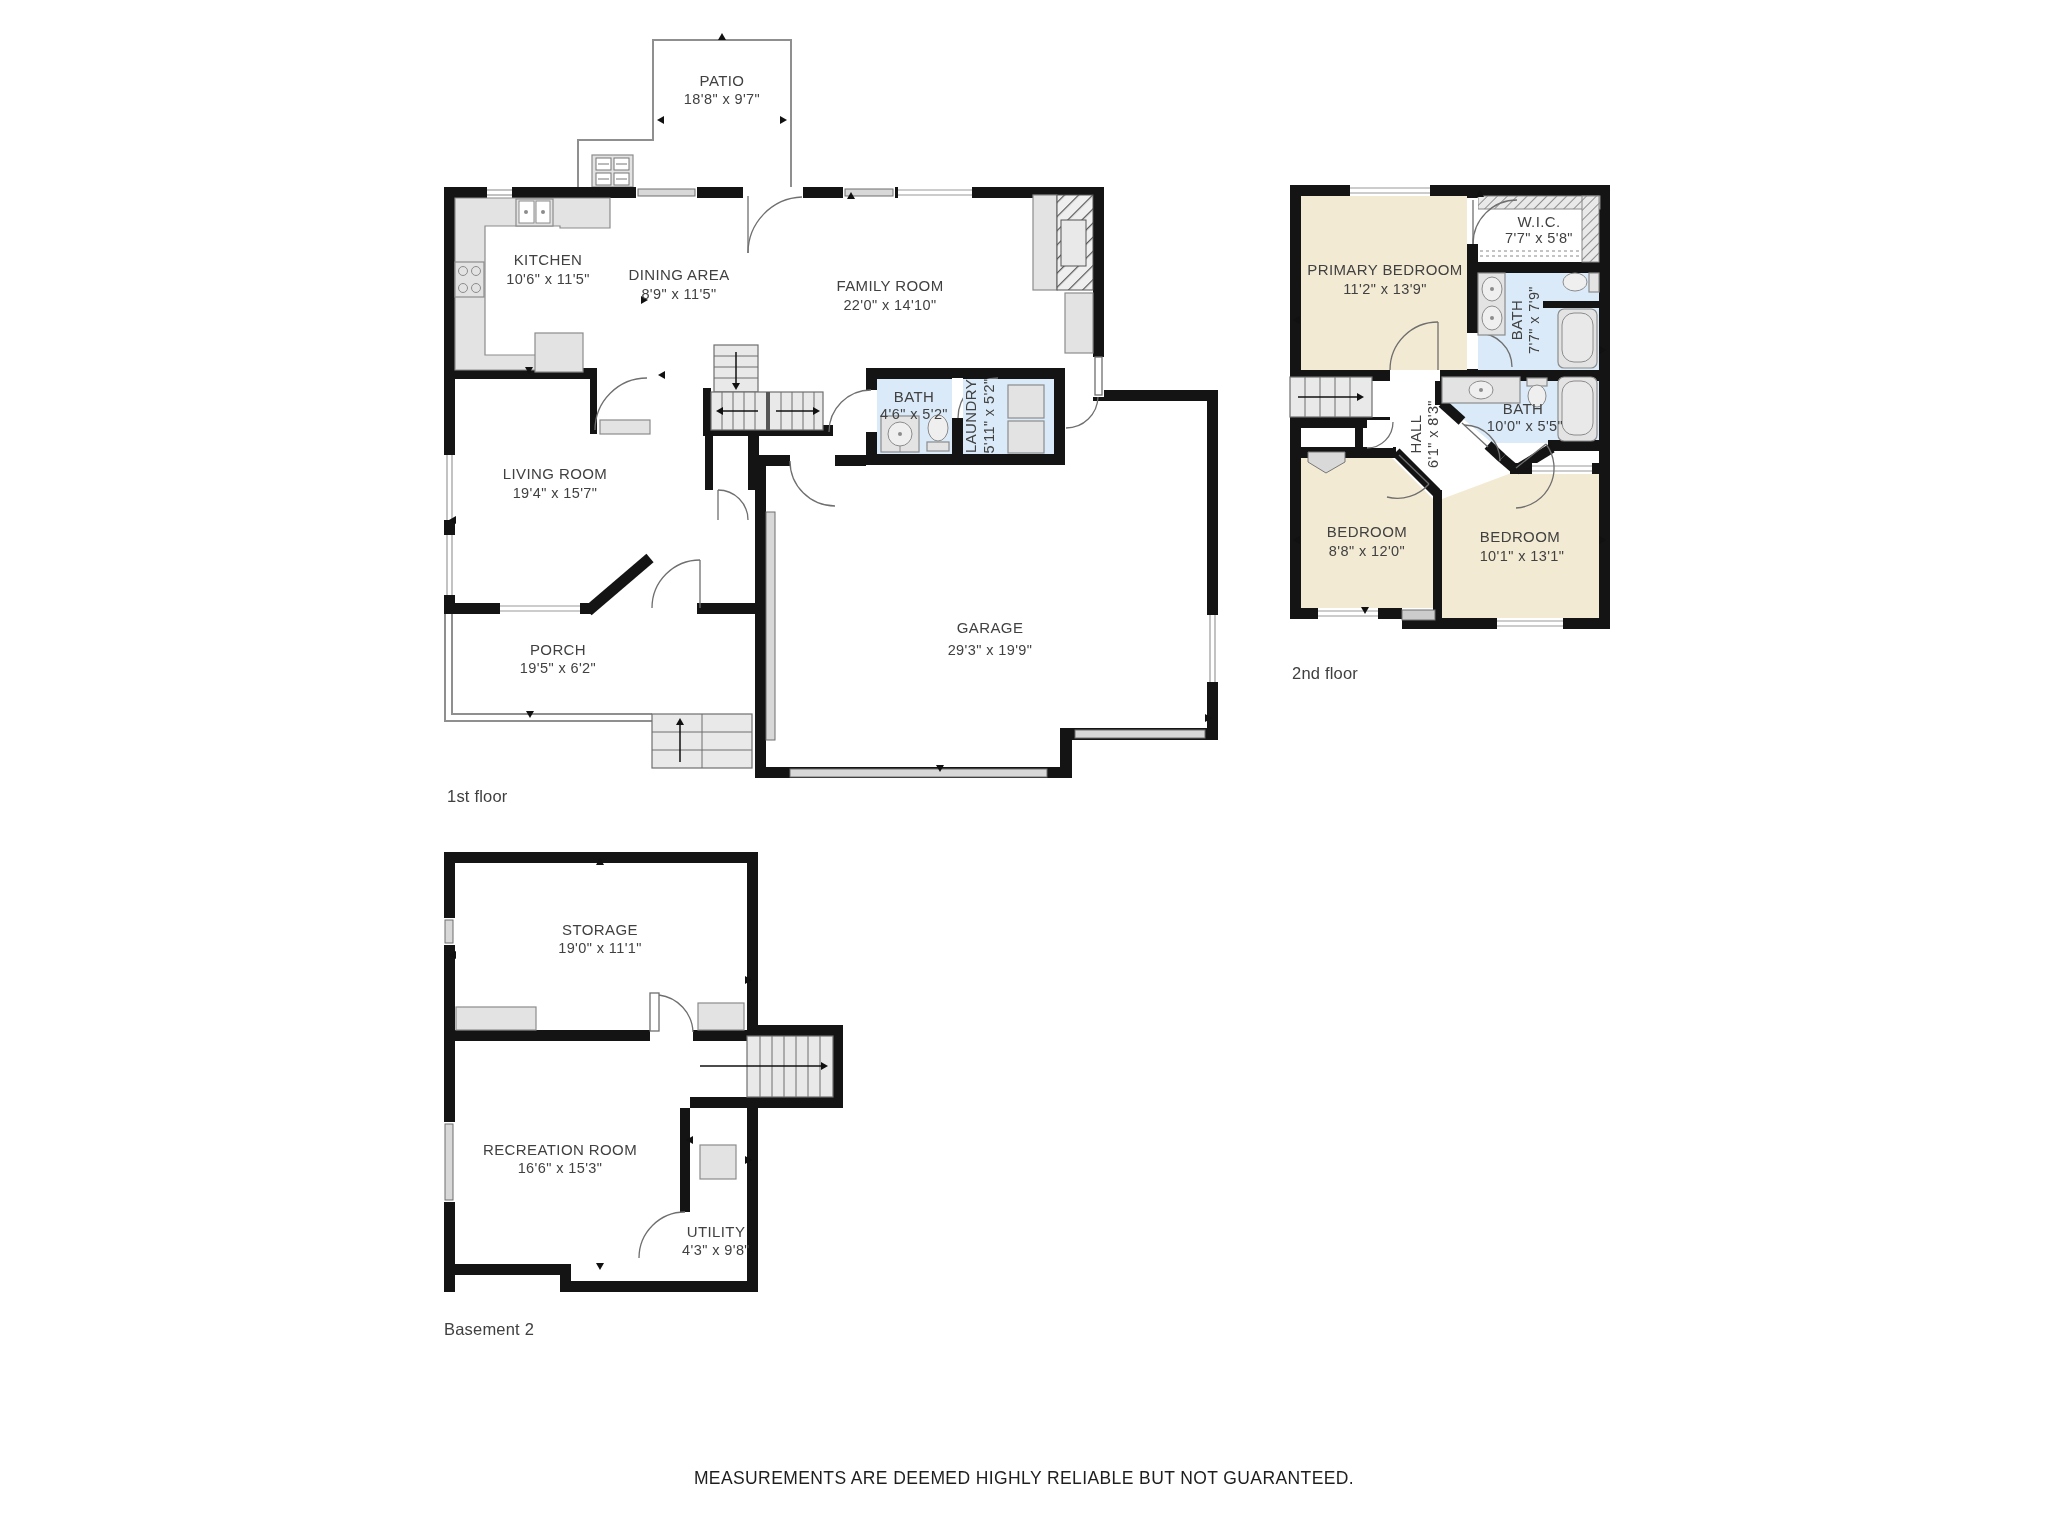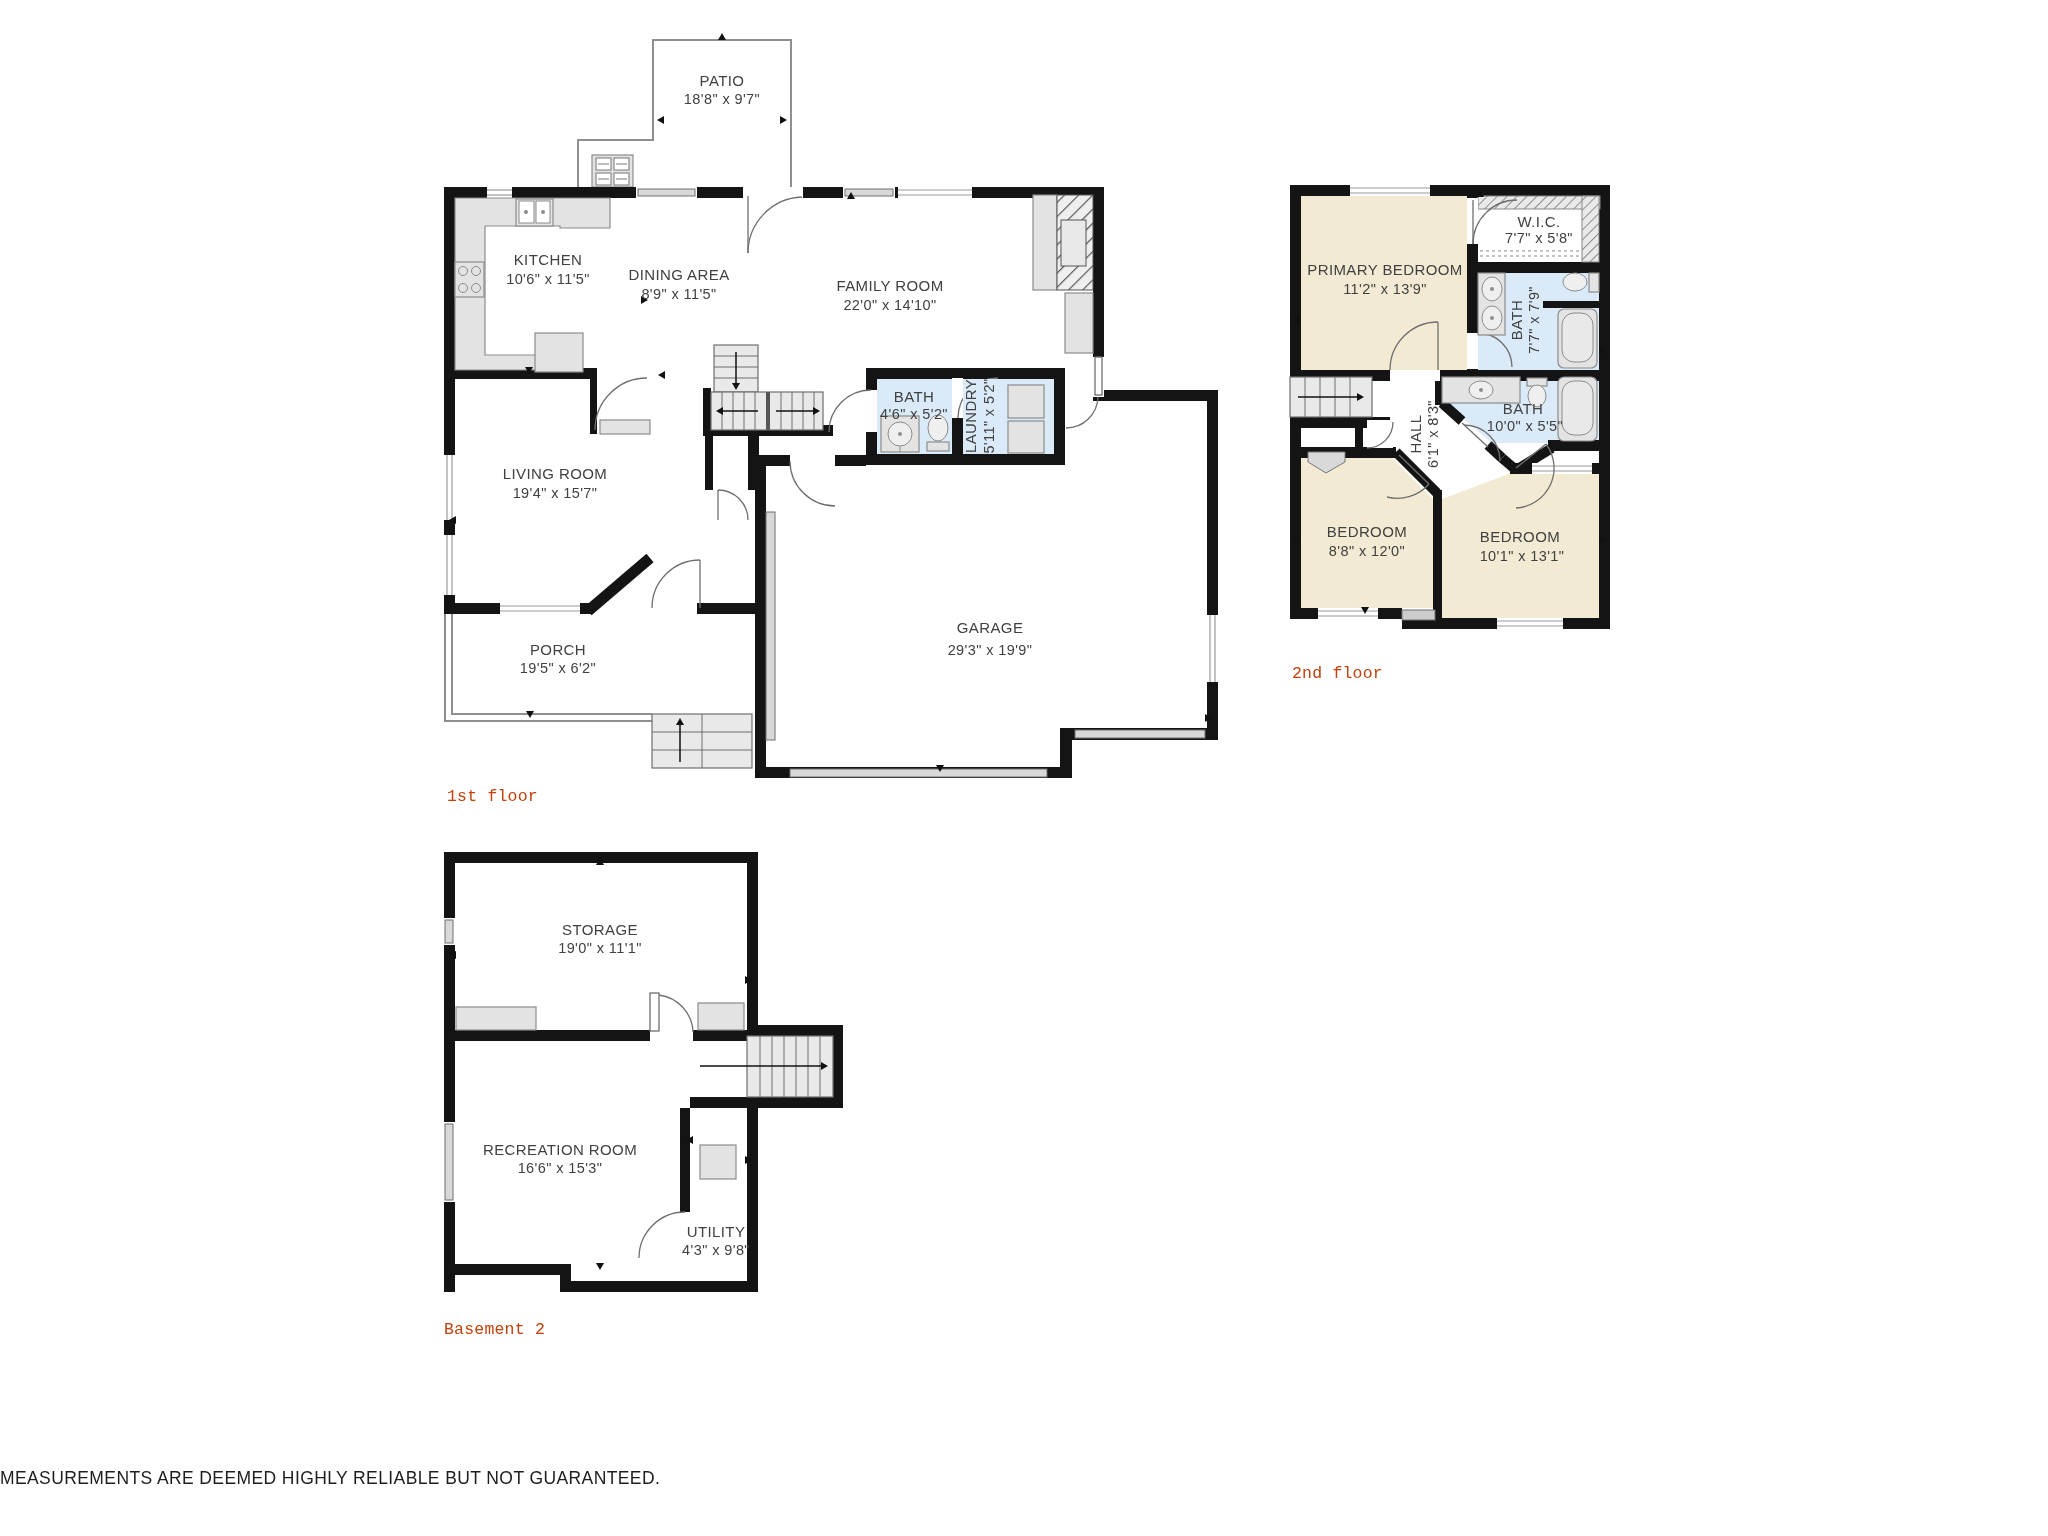--- a/index.html
+++ b/index.html
@@ -1,19 +1,19 @@
 <!DOCTYPE html>
 <html><head>
 <meta charset="utf-8">
 <style>
   html,body{margin:0;padding:0;background:#ffffff;}
   #canvas{position:relative;width:1664px;height:1536px;background:#ffffff;overflow:hidden;
           font-family:"Liberation Sans", sans-serif;}
-  .floor-label{position:absolute;font-size:16.5px;color:#c2410c;letter-spacing:.2px;font-family:Liberation Mono, monospace;}
-  #footer-note{position:absolute;left:0;top:1468px;width:2048px;text-align:left;
+  .floor-label{position:absolute;font-size:16.5px;color:#404040;letter-spacing:.2px;}
+  #footer-note{position:absolute;left:0;top:1468px;width:2048px;text-align:center;
                font-size:17.5px;color:#1e1e1e;letter-spacing:.4px;}
   svg{position:absolute;}
   text.rn, text.rd{fill:#414141;font-size:15px;letter-spacing:.4px;}
   text.rd{font-size:14.5px;}
   .wall{fill:#141414;}
   .thin{stroke:#8f8f8f;stroke-width:2;fill:none;}
   .fix{fill:#e3e3e3;stroke:#8c8c8c;stroke-width:1.2;}
   .stair{fill:#e9e9e9;stroke:#6f6f6f;stroke-width:1.2;}
   .tread{stroke:#6f6f6f;stroke-width:1;}
   .arc{stroke:#6f6f6f;stroke-width:1.3;fill:none;}

